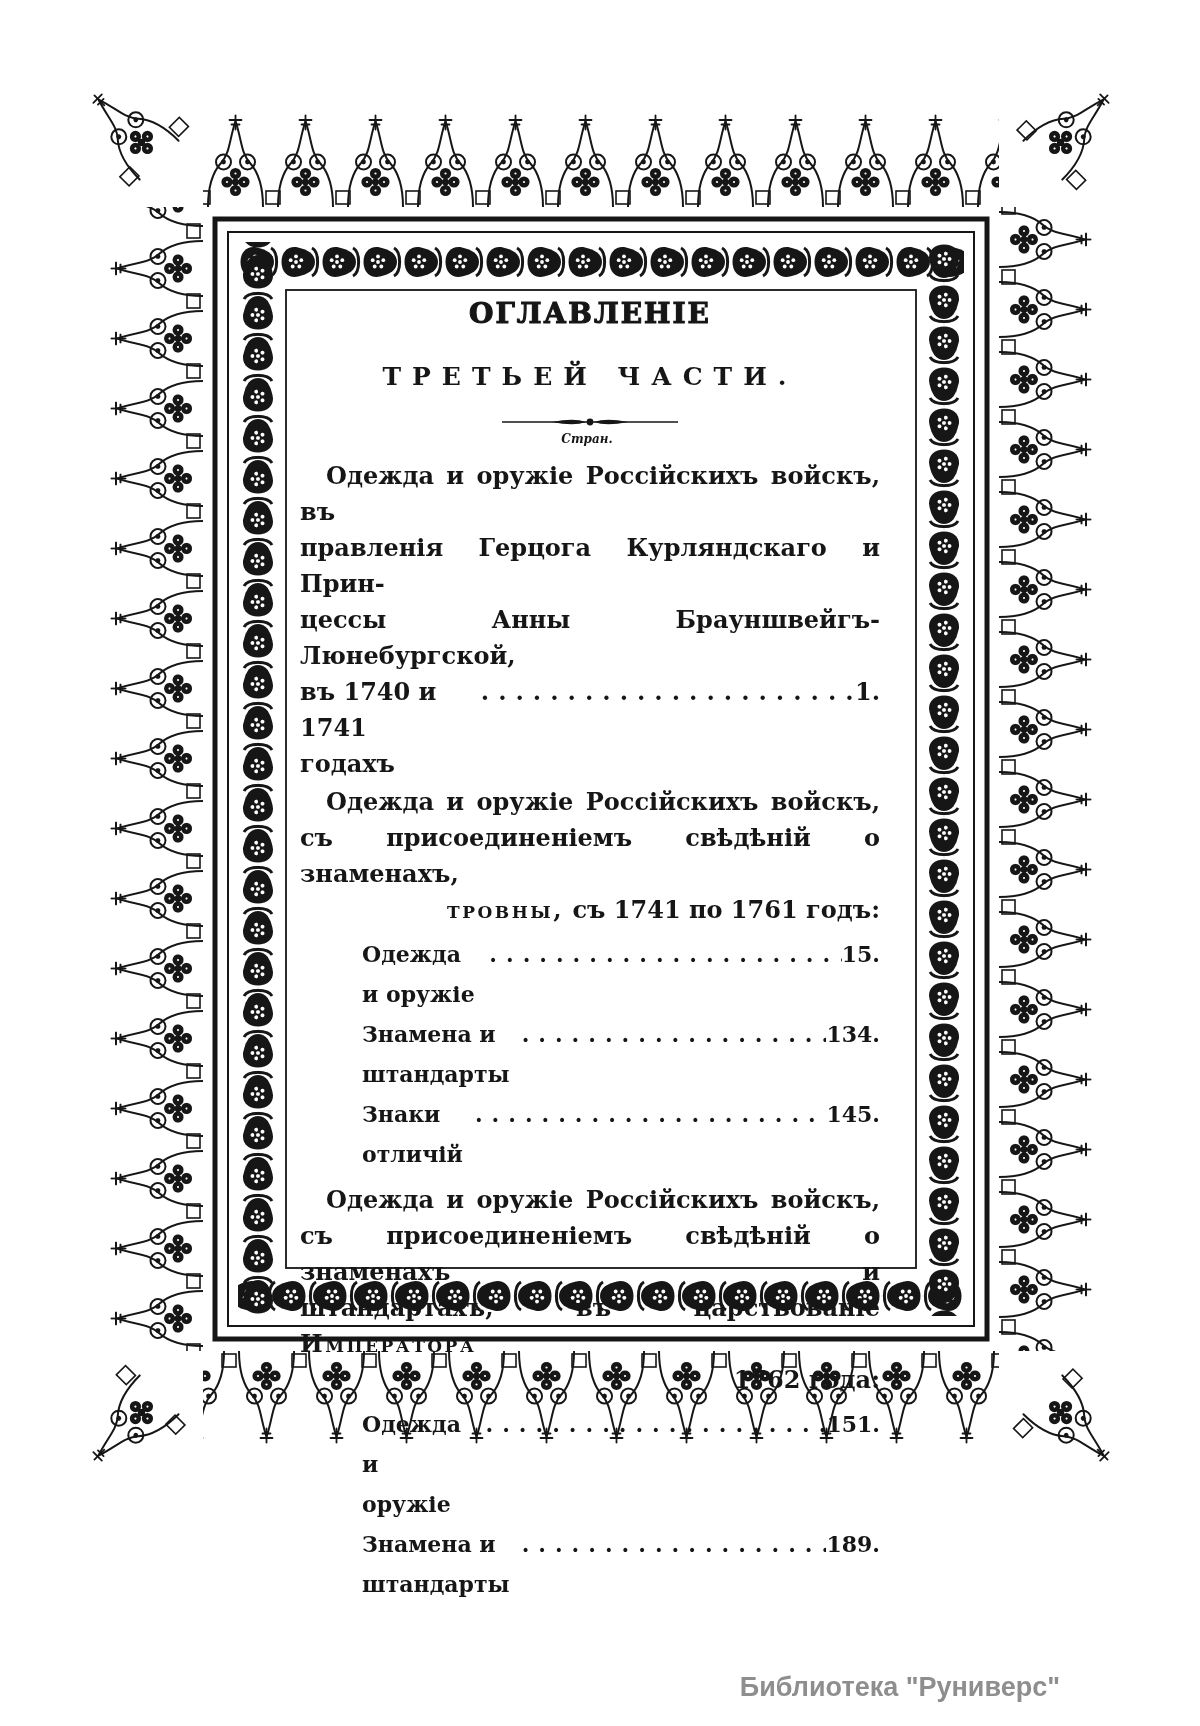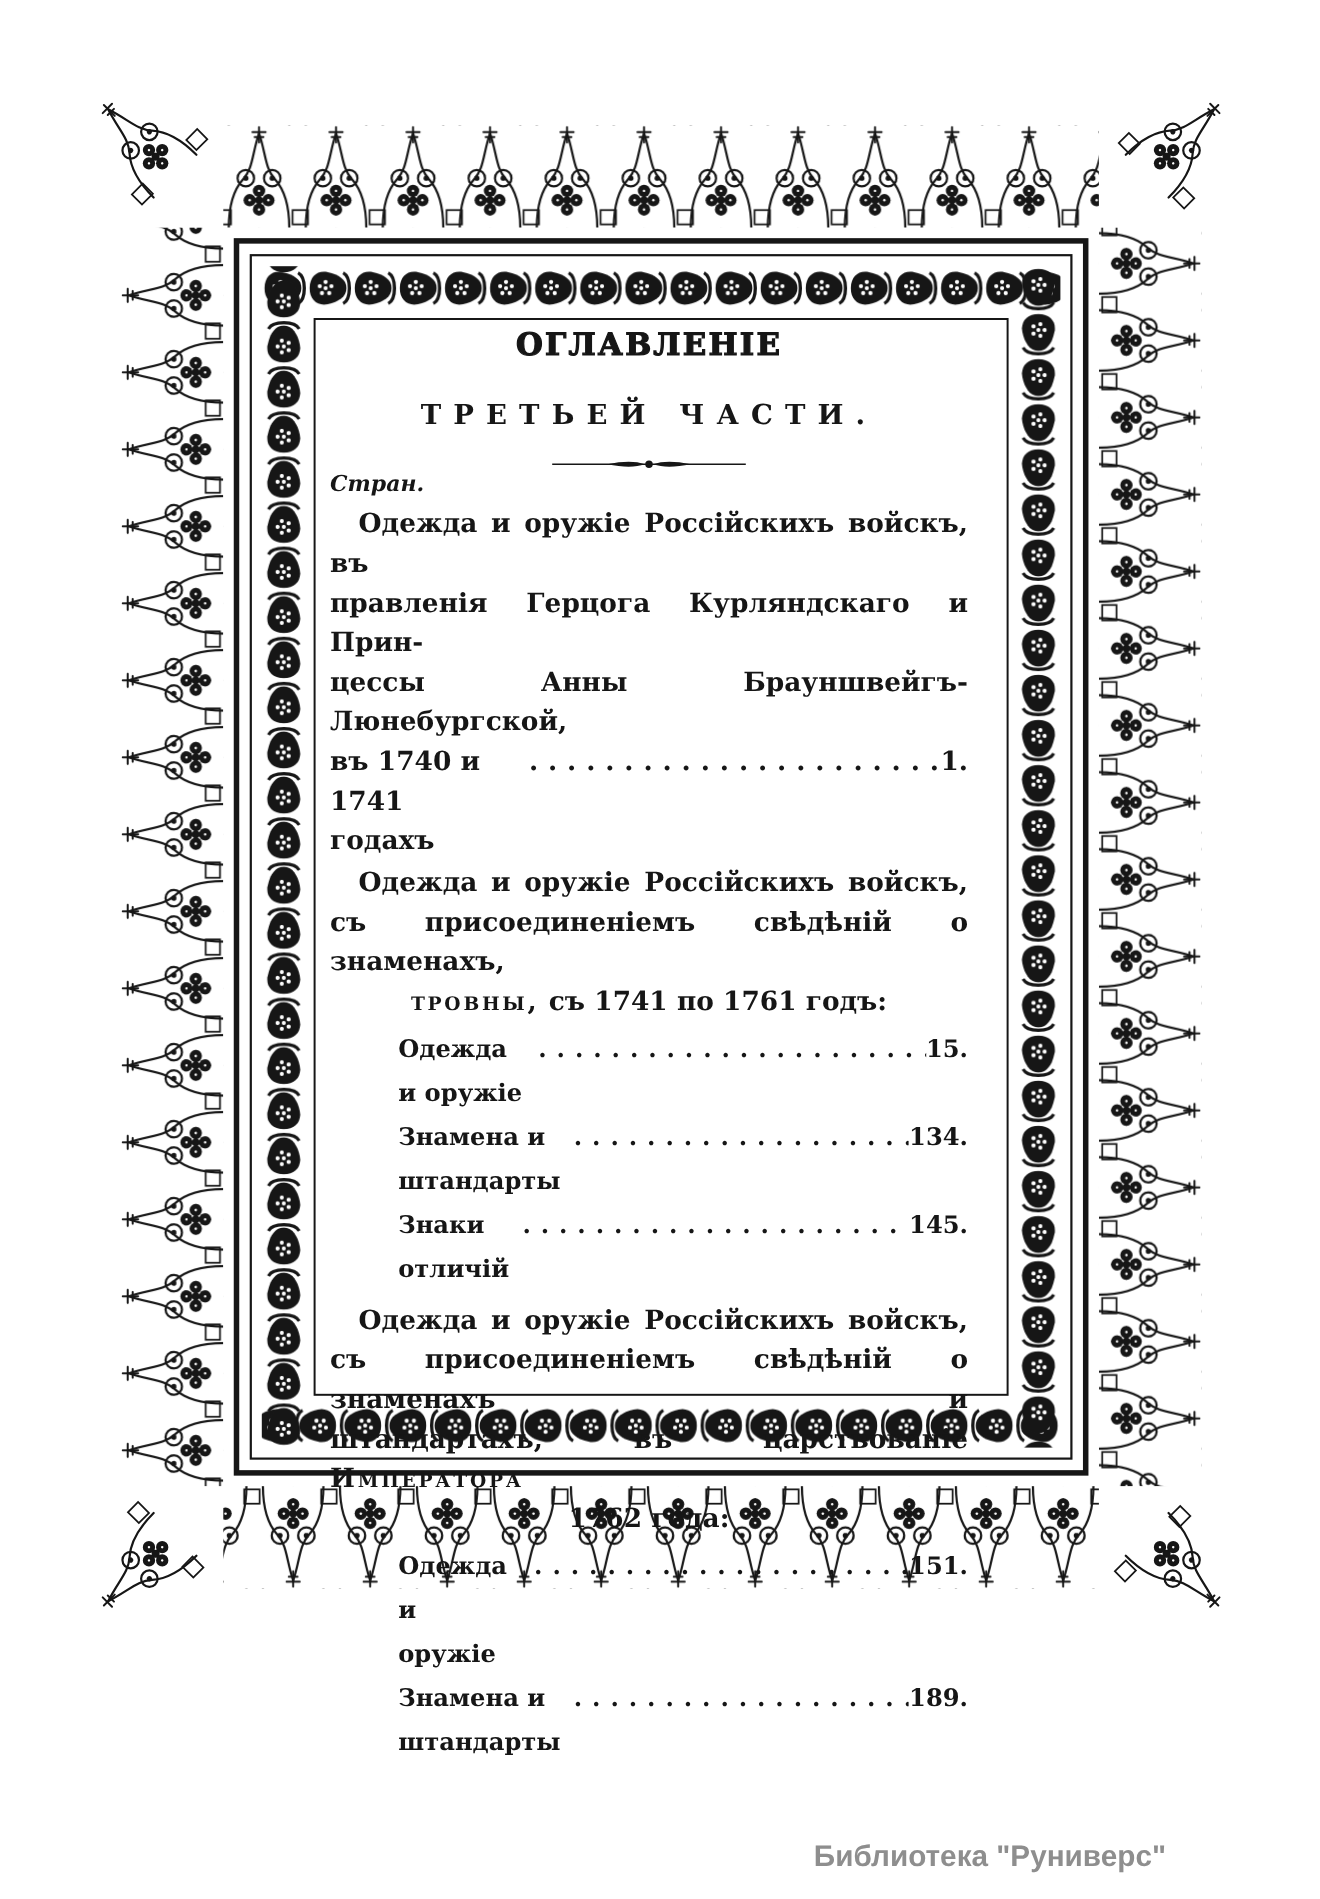--- a/index.html
+++ b/index.html
@@ -19,31 +19,31 @@
     letter-spacing:2px;
     -webkit-text-stroke:1.1px #161616;
   }
   .doc-subtitle{
     margin:26px 0 0 0;text-align:center;
     font-size:25px;line-height:30px;font-weight:600;
     letter-spacing:11px;white-space:nowrap;
   }
   .divider{display:block;margin:22px auto 0 auto;}
   .page-col{
-    margin:0;text-align:left;font-style:italic;
-    font-size:20px;line-height:18px;font-weight:600;
+    margin:0;text-align:center;font-style:italic;
+    font-size:12px;line-height:18px;font-weight:600;
     padding-right:6px;
   }
   .entry{margin:0;font-weight:700;font-size:24px;line-height:36px;}
   .entry.first{margin-top:10px;}
   .entry.second{margin-top:2px;}
   .entry.third{margin-top:8px;}
   .jline{text-align:justify;text-align-last:justify;}
   .iline{text-indent:26px;}
-  .nline{text-align:center;}
+  .nline{text-align:right;}
   .sc{font-variant:small-caps;letter-spacing:2.5px;}
   .sup{font-size:0.55em;vertical-align:super;letter-spacing:0;}
   .row{display:flex;align-items:flex-start;}
   .leader{
     flex:1 1 auto;min-width:0;overflow:hidden;white-space:nowrap;
     letter-spacing:9px;padding:0 2px 0 12px;font-weight:700;
   }
   .pg{flex:0 0 auto;font-weight:700;}
   .subitems{margin:6px 0 0 0;font-size:22px;line-height:40px;font-weight:600;}
   .subitems .row{padding-left:62px;}

